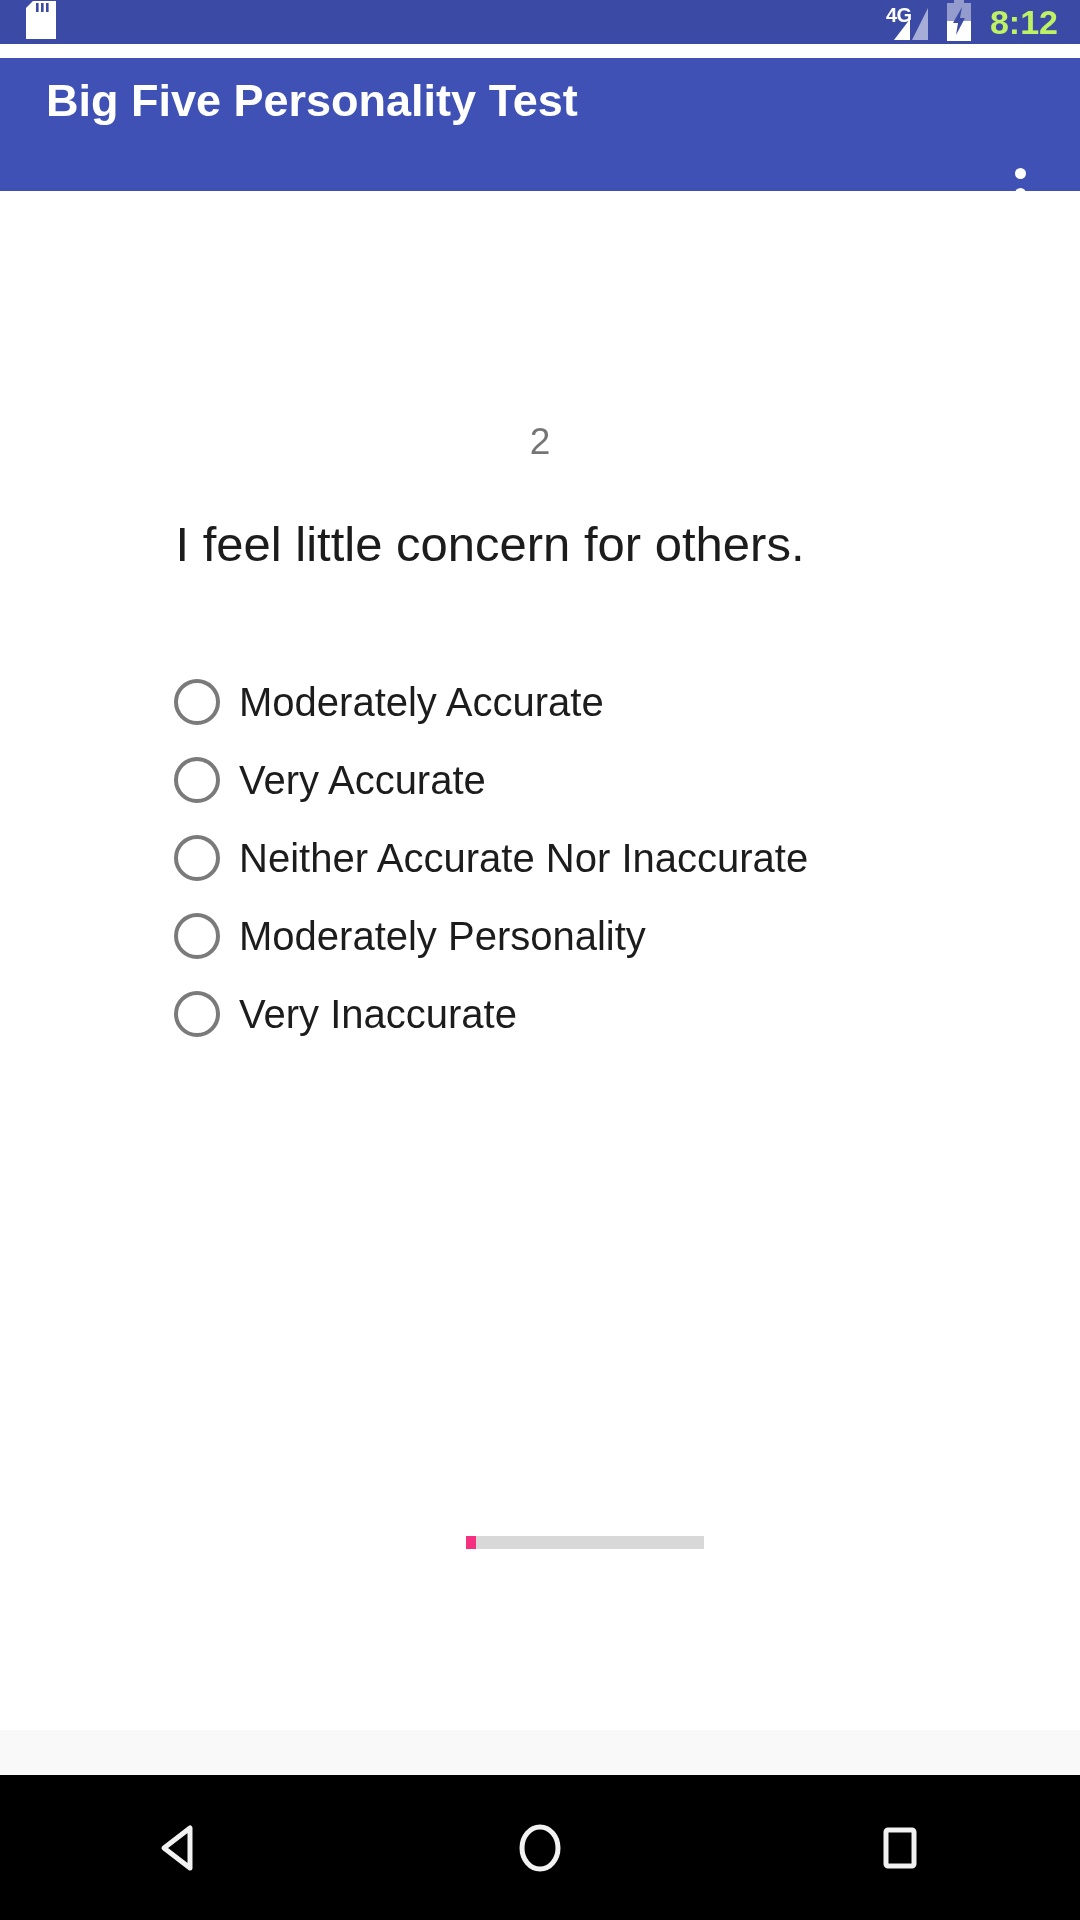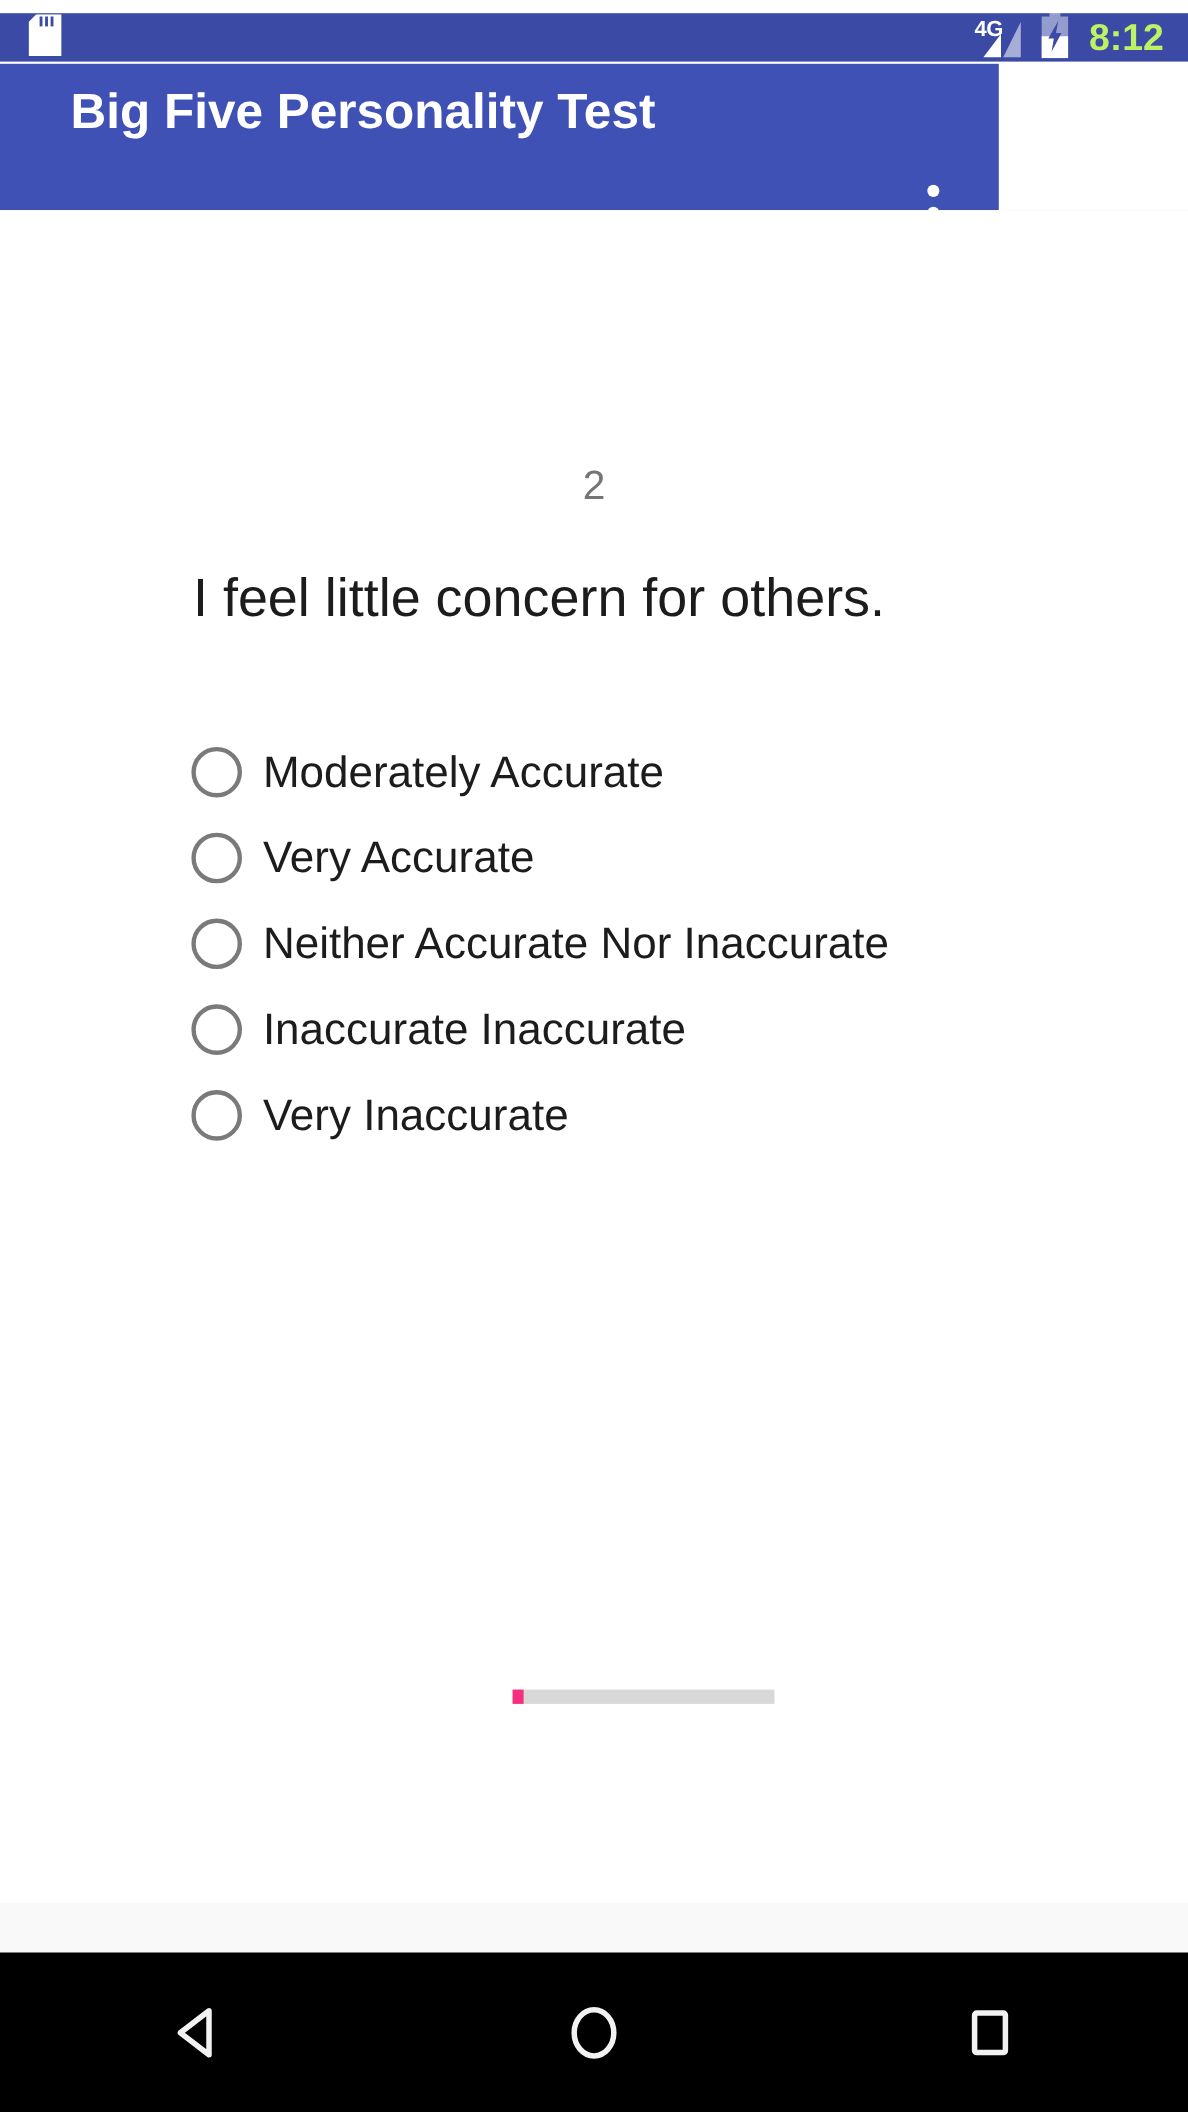--- a/index.html
+++ b/index.html
@@ -15,21 +15,21 @@
   .phone {
     position: relative;
     width: 1080px;
     height: 1920px;
     background: #ffffff;
   }
 
   
   .status-bar {
     position: absolute;
-    top: 12px; left: 0;
+    top: 0; left: 0;
     width: 1080px;
     height: 44px;
     background: #3b4ba5;
     display: flex;
     align-items: center;
     justify-content: space-between;
     padding: 0 22px 0 26px;
   }
   .status-left { display:flex; align-items:center; }
   .sdcard-icon { display:block; }
@@ -53,24 +53,24 @@
     font-weight: bold;
     letter-spacing: 0px;
     line-height: 1;
     margin-left: 2px;
   }
 
   
   .app-bar {
     position: absolute;
     top: 58px; left: 0;
-    width: 908px;
+    width: 1080px;
     height: 133px;
     background: #3f51b5;
-    padding: 14px 0 0 64px;
+    padding: 14px 0 0 46px;
   }
   .app-title {
     color: #ffffff;
     font-size: 45px;
     font-weight: bold;
     line-height: 1.28;
     letter-spacing: 0px;
   }
   .app-subtitle {
     color: #b9c0e4;
@@ -265,21 +265,21 @@
         <span class="option-label">Very Accurate</span>
       </div>
 
       <div class="option-row">
         <span class="radio"></span>
         <span class="option-label">Neither Accurate Nor Inaccurate</span>
       </div>
 
       <div class="option-row">
         <span class="radio"></span>
-        <span class="option-label">Inaccurate Inaccurate</span>
+        <span class="option-label">Moderately Personality</span>
       </div>
 
       <div class="option-row">
         <span class="radio"></span>
         <span class="option-label">Very Inaccurate</span>
       </div>
 
     </div>
 
     <div class="progress-wrap">

